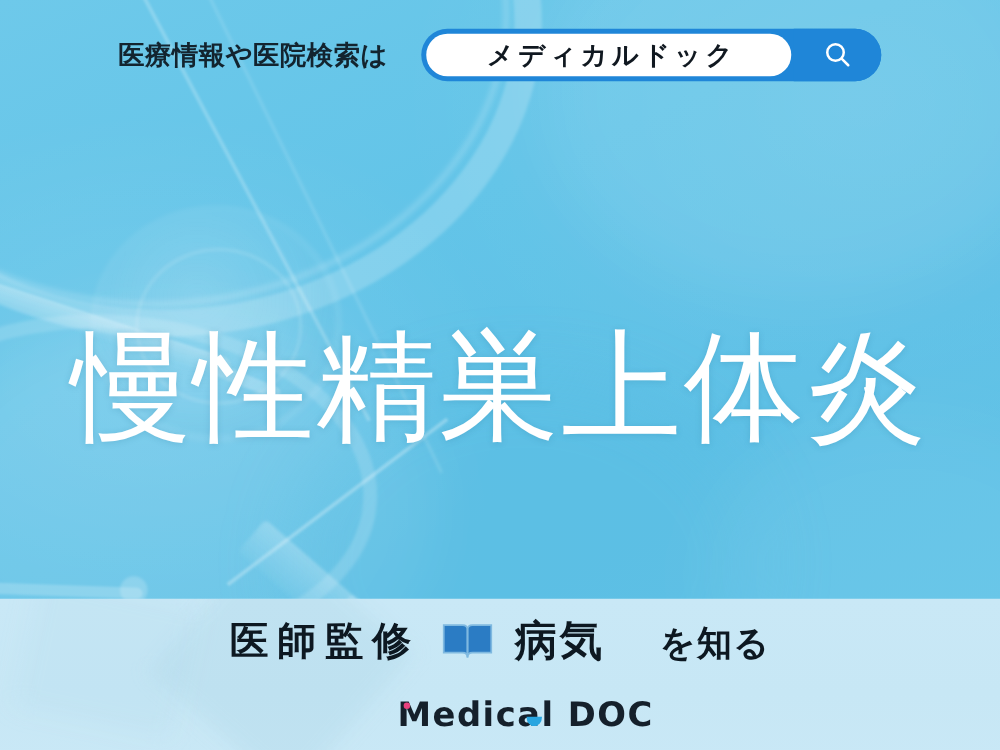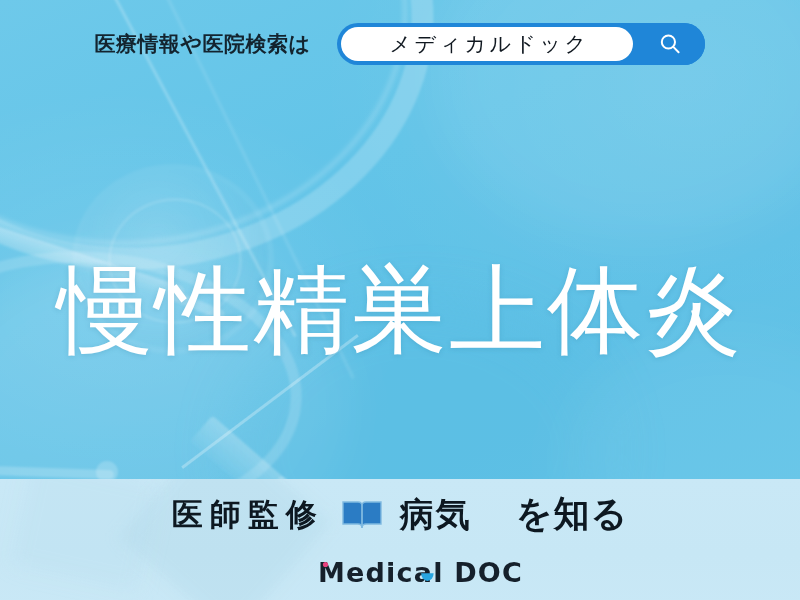--- a/index.html
+++ b/index.html
@@ -214,21 +214,21 @@
     height: 34px;
     background: #ffffff;
     border-radius: 17px;
     display: flex;
     align-items: center;
     justify-content: center;
     box-sizing: border-box;
   }
   .search-text {
     font-size: 21px;
-    font-weight: 400;
+    font-weight: 700;
     color: #101820;
     letter-spacing: 3.5px;
     white-space: nowrap;
     padding-left: 4px;
   }
   .search-btn {
     position: absolute;
     right: 0;
     top: 0;
     width: 70px;
@@ -322,21 +322,21 @@
     white-space: nowrap;
     color: #0d1821;
     gap: 44px;
   }
   .know-big {
     font-size: 34px;
     font-weight: 700;
     letter-spacing: 2px;
   }
   .know-small {
-    font-size: 36px;
+    font-size: 28px;
     font-weight: 700;
     letter-spacing: 1px;
   }
 
   
   .logo {
     position: absolute;
     left: 0;
     top: 556px;
     width: 800px;

